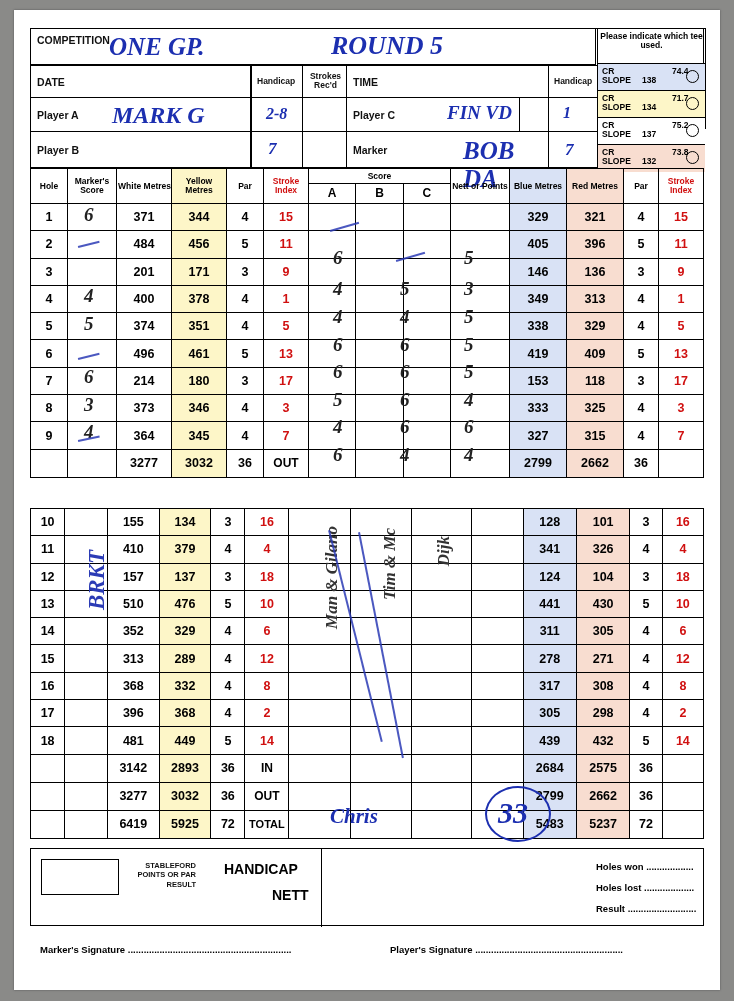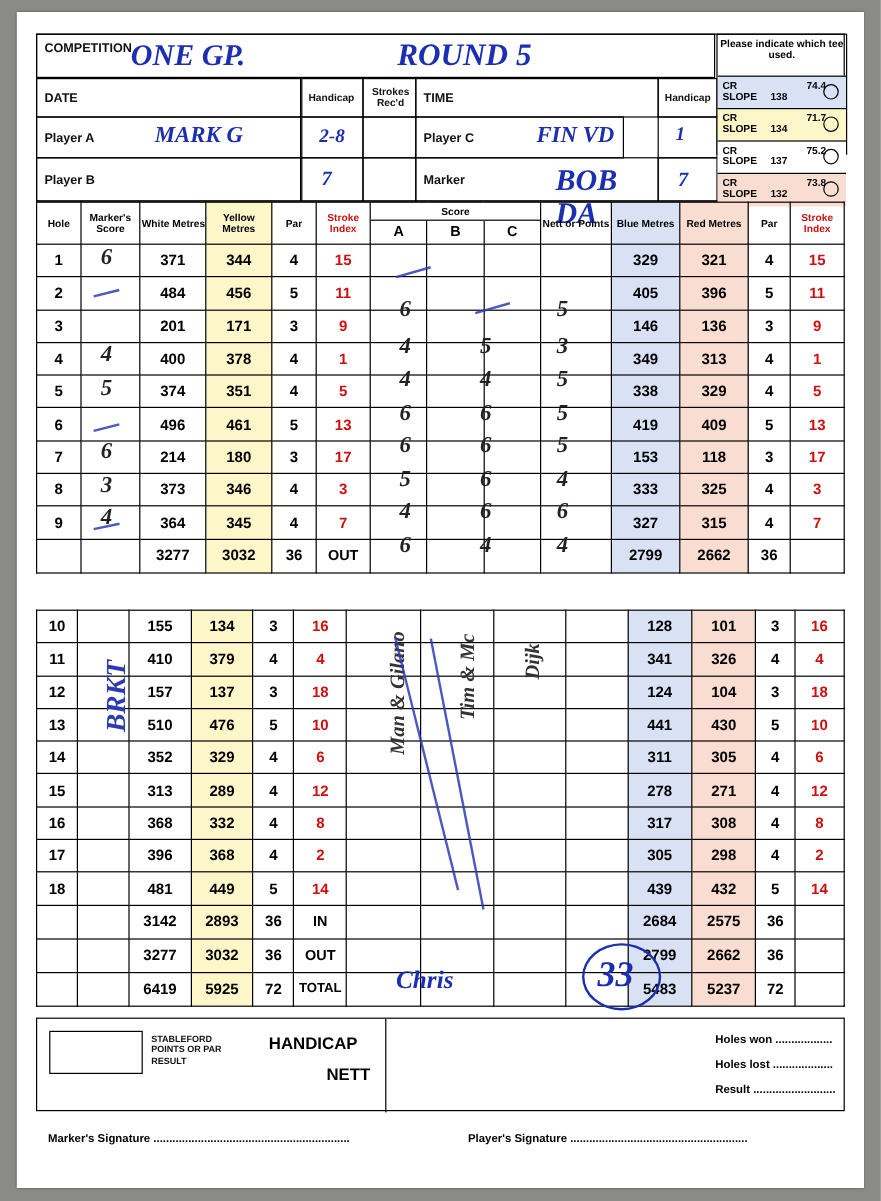--- a/index.html
+++ b/index.html
@@ -58,21 +58,21 @@
 
   
   .ov{position:absolute;pointer-events:none;}
   .ink{position:absolute;font-family:"Liberation Serif",serif;font-style:italic;font-weight:bold;color:#1c2fb0;}
   .ink-dk{position:absolute;font-family:"Liberation Serif",serif;font-style:italic;font-weight:bold;color:#222;}
   .stroke{position:absolute;background:#2b3bb5;height:1.5px;transform-origin:left center;opacity:.85;}
   .vert{position:absolute;font-family:"Liberation Serif",serif;font-style:italic;font-weight:bold;color:#222;
         writing-mode:vertical-rl;transform:rotate(180deg);white-space:nowrap;}
 
   
-  .foot{position:absolute;}
+  .foot{position:absolute;text-align:right;}
   .sigline{font-size:9.5px;font-weight:bold;}
   .bigcircle{position:absolute;width:62px;height:52px;border:2px solid #1c2fb0;border-radius:50%;}
 </style>
 </head>
 <body>
 
 <div class="card">
 
   <div class="sec hdr bx" style="border:1.5px solid #000;">
 
@@ -94,21 +94,21 @@
     <div class="cellborder" style="left:315px;top:36px;width:203px;height:33px;">
       <div class="lbl" style="position:absolute;left:6px;top:10px;">TIME</div>
     </div>
     <div class="cellborder" style="left:517px;top:36px;width:50px;height:33px;">
       <div class="lbl-sm" style="position:absolute;left:5px;top:11px;">Handicap</div>
     </div>
     <div class="cellborder" style="left:566px;top:36px;width:0px;height:33px;border:none;"></div>
 
     <div class="cellborder" style="left:-1px;top:68px;width:221px;height:35px;">
       <div class="lbl" style="position:absolute;left:6px;top:11px;">Player A</div>
-      <div class="hand" style="position:absolute;left:98px;top:4px;font-size:19px;">MARK G</div>
+      <div class="hand" style="position:absolute;left:81px;top:4px;font-size:24px;">MARK G</div>
     </div>
     <div class="cellborder" style="left:220px;top:68px;width:52px;height:35px;">
       <div class="hand" style="position:absolute;left:14px;top:7px;font-size:16px;">2-8</div>
     </div>
     <div class="cellborder" style="left:271px;top:68px;width:45px;height:35px;"></div>
     <div class="cellborder" style="left:315px;top:68px;width:174px;height:35px;">
       <div class="lbl" style="position:absolute;left:6px;top:11px;">Player C</div>
       <div class="hand" style="position:absolute;left:100px;top:4px;font-size:19px;">FIN VD</div>
     </div>
     <div class="cellborder" style="left:517px;top:68px;width:50px;height:35px;">

